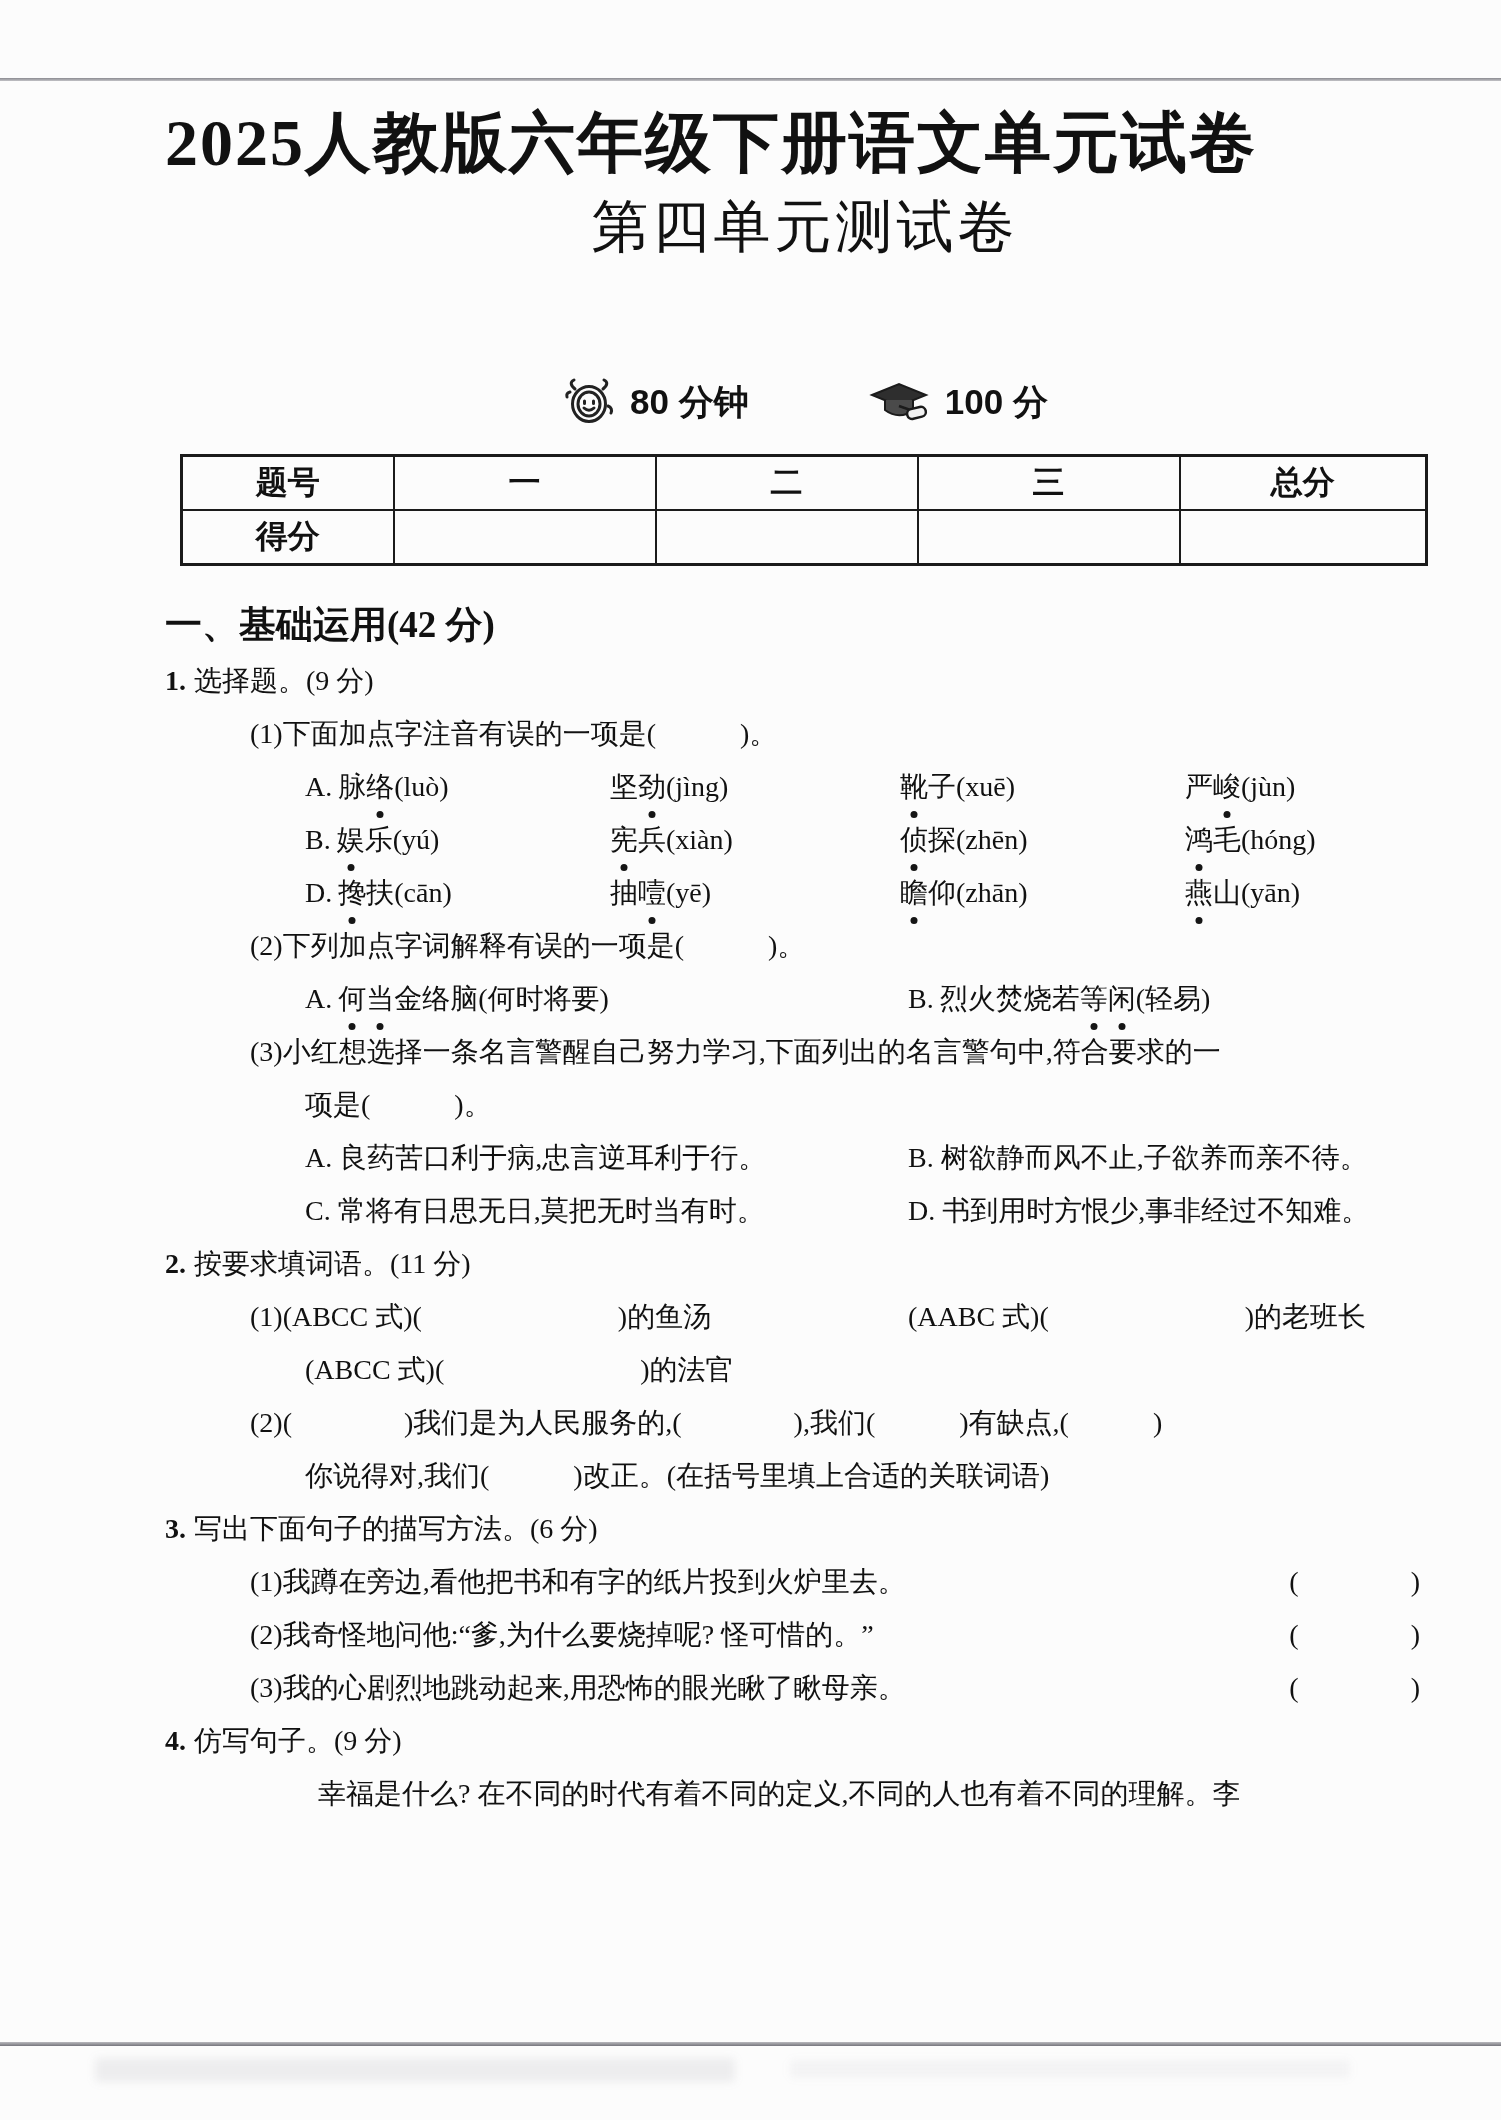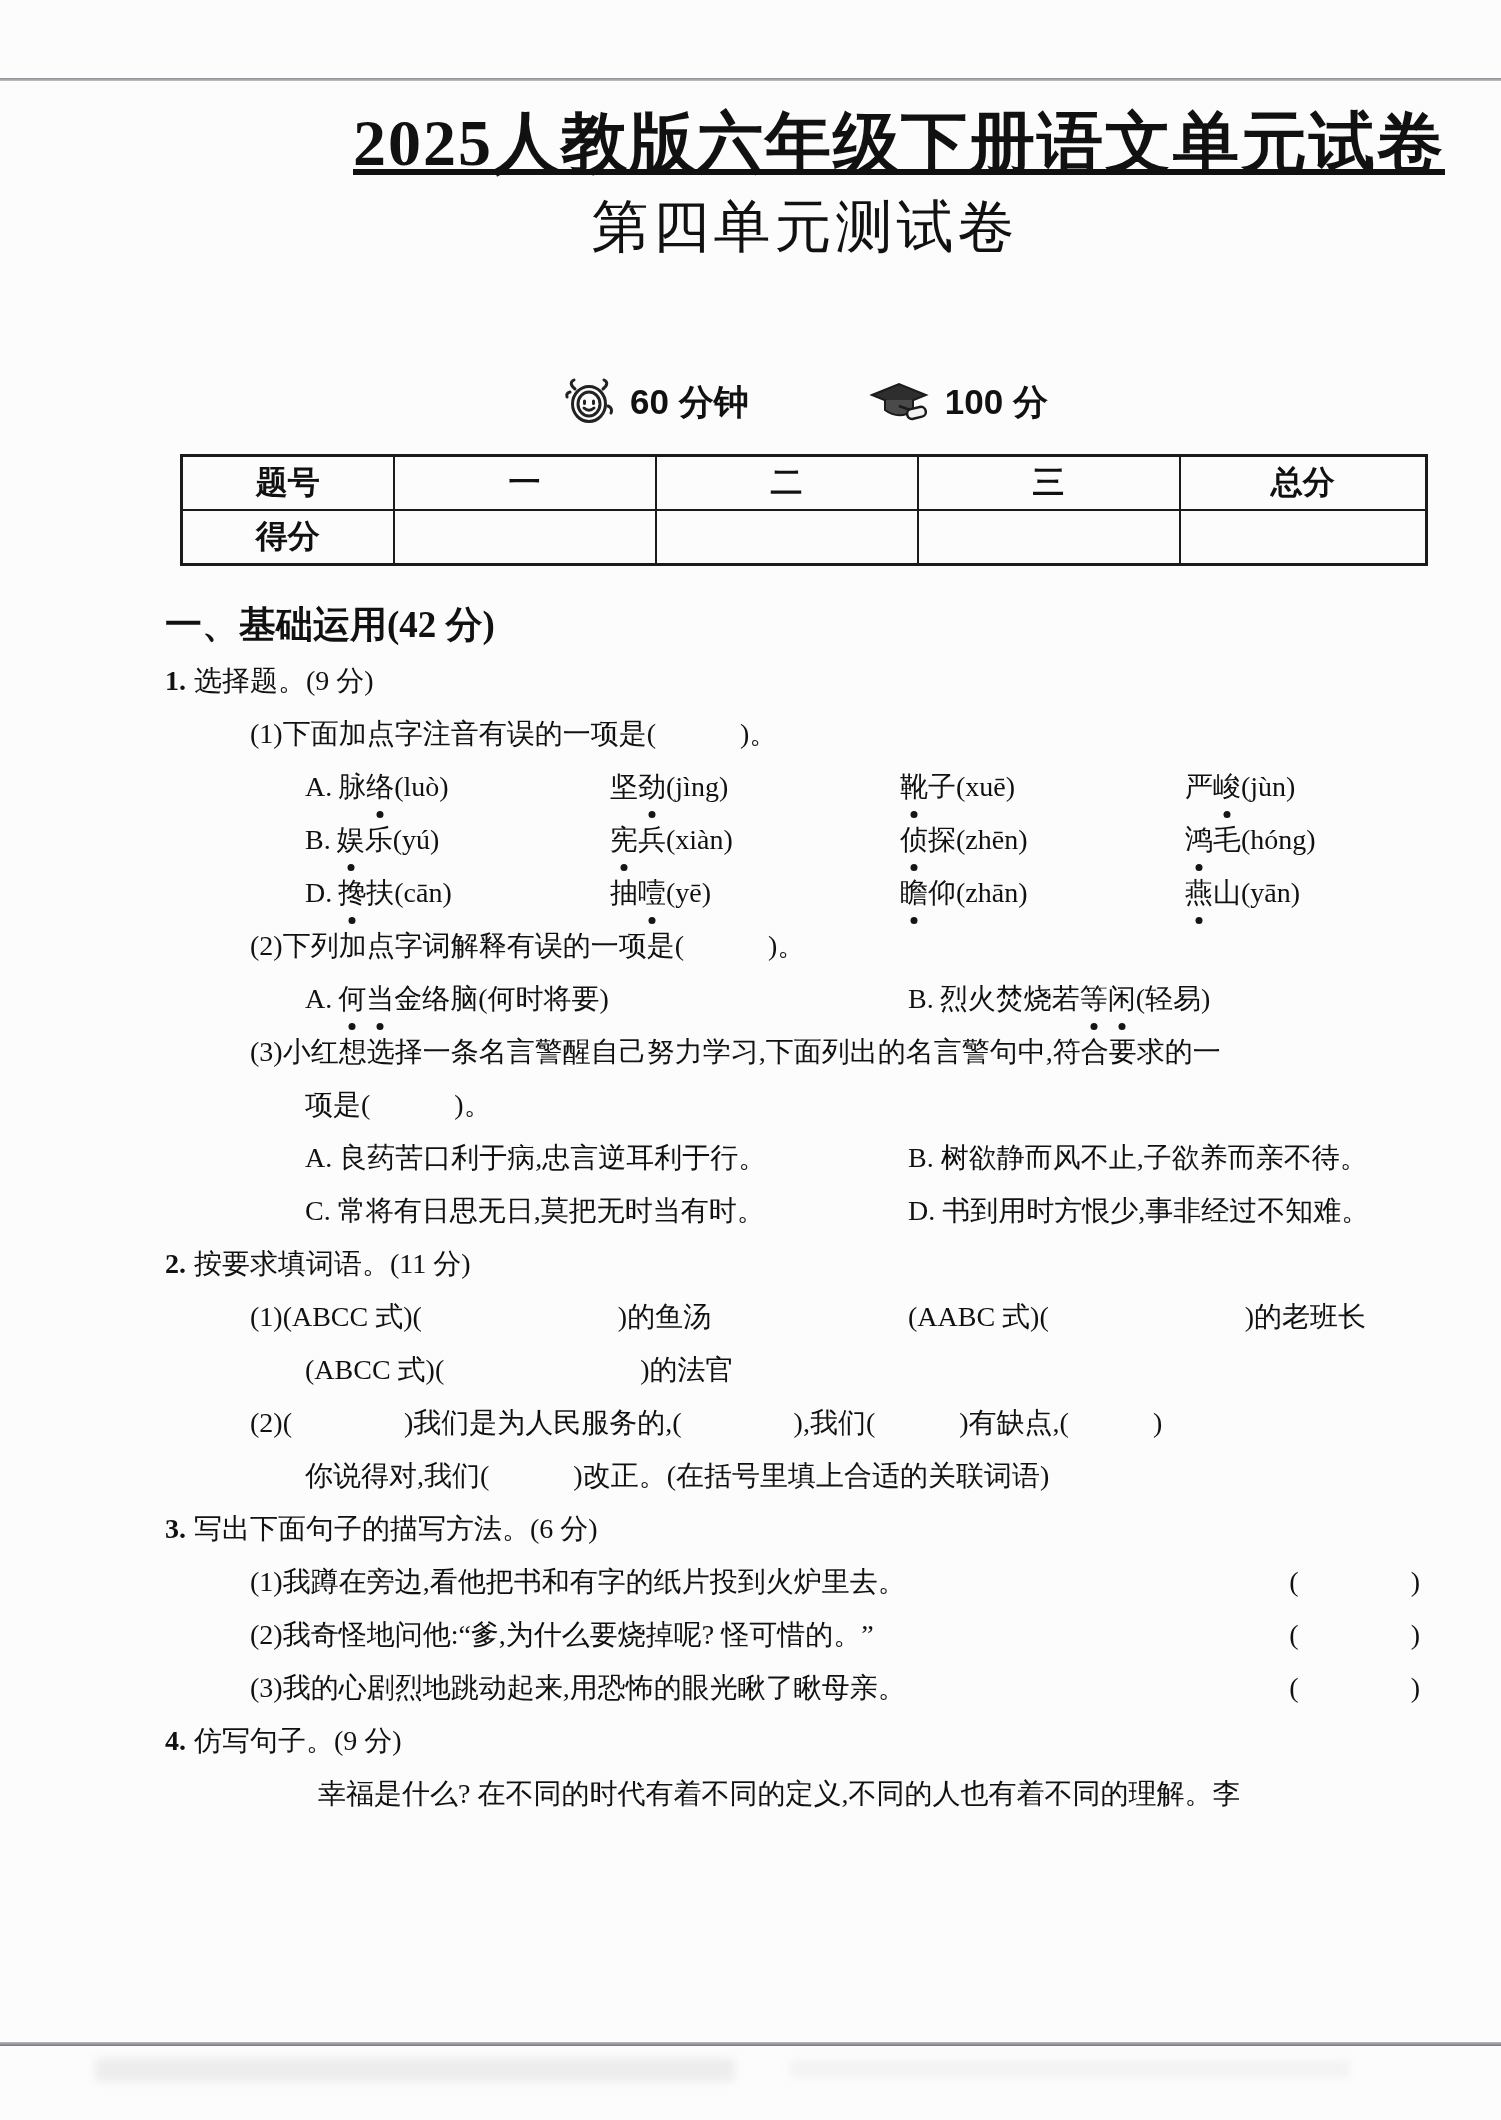--- a/index.html
+++ b/index.html
@@ -11,22 +11,22 @@
   .hairline-top{position:absolute;left:0;top:78px;width:100%;height:3px;
     background:linear-gradient(#8a8a90,#c2c2c6);}
   .hairline-bottom{position:absolute;left:0;top:2042px;width:100%;height:4px;
     background:linear-gradient(#b9b9bd,#76767d);}
   .ghost{position:absolute;background:rgba(110,110,118,.10);filter:blur(4px);border-radius:4px;}
   .ghost.g1{top:2058px;left:95px;width:640px;height:24px;}
   .ghost.g2{top:2060px;left:790px;width:560px;height:18px;background:rgba(110,110,118,.06);}
 
   .page{position:absolute;top:90px;left:165px;width:1280px;}
 
-  .title{margin:10px 0 0;text-align:right;font-size:66px;line-height:86px;
-    font-weight:900;letter-spacing:2px;white-space:nowrap;text-decoration:underline;}
+  .title{margin:10px 0 0;text-align:left;font-size:66px;line-height:86px;
+    font-weight:900;letter-spacing:2px;white-space:nowrap;}
   .subtitle{margin:4px 0 0;text-align:center;font-size:57px;line-height:74px;
     font-weight:400;letter-spacing:4px;}
 
   .meta{margin-top:112px;display:flex;justify-content:center;align-items:center;gap:120px;
     font-family:"Liberation Sans","DejaVu Sans",sans-serif;font-weight:bold;font-size:35px;}
   .meta-item{display:flex;align-items:center;gap:14px;}
   .meta-item svg{display:block;}
 
   table.score{border-collapse:collapse;margin:26px 0 0 15px;width:1245px;
     font-size:32px;font-weight:bold;table-layout:fixed;}
@@ -71,21 +71,21 @@
             <ellipse cx="27" cy="28" rx="11" ry="12"></ellipse>
             <path d="M13 13 Q6 7 12 4"></path>
             <path d="M41 13 Q48 7 42 4"></path>
             <path d="M8 16 q-4 1 -3 5"></path>
             <path d="M46 30 q5 2 3 7"></path>
             <path d="M22.5 25 l0 2.5 M31.5 25 l0 2.5"></path>
             <path d="M22 32 Q27 36.5 32 32"></path>
           </g>
         </svg>
       </span>
-      <span>60 分钟</span>
+      <span>80 分钟</span>
     </span>
     <span class="meta-item">
       <span>
         <svg width="62" height="46" viewBox="0 0 62 46">
           <polygon points="3,16 30,5 57,16 30,27" fill="#2e2e2e" stroke="#1b1b1b" stroke-width="2"></polygon>
           <path d="M16 21 v10 c9 7 20 7 28 0 v-10" fill="#4a4a4a" stroke="#1b1b1b" stroke-width="2"></path>
           <line x1="30" y1="27" x2="47" y2="33" stroke="#1b1b1b" stroke-width="2.5"></line>
           <rect x="38" y="29" width="19" height="10" rx="5" fill="#f2f2f2" stroke="#1b1b1b" stroke-width="2.5" transform="rotate(-14 47 34)"></rect>
         </svg>
       </span>

